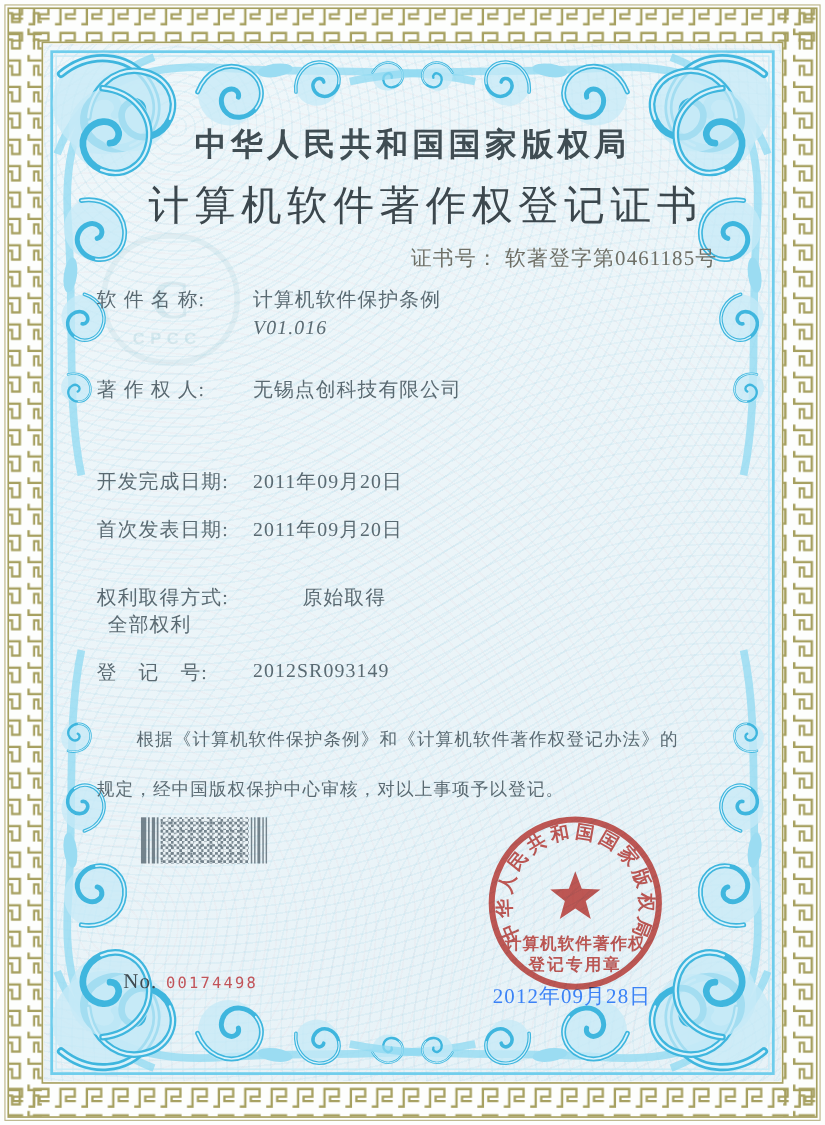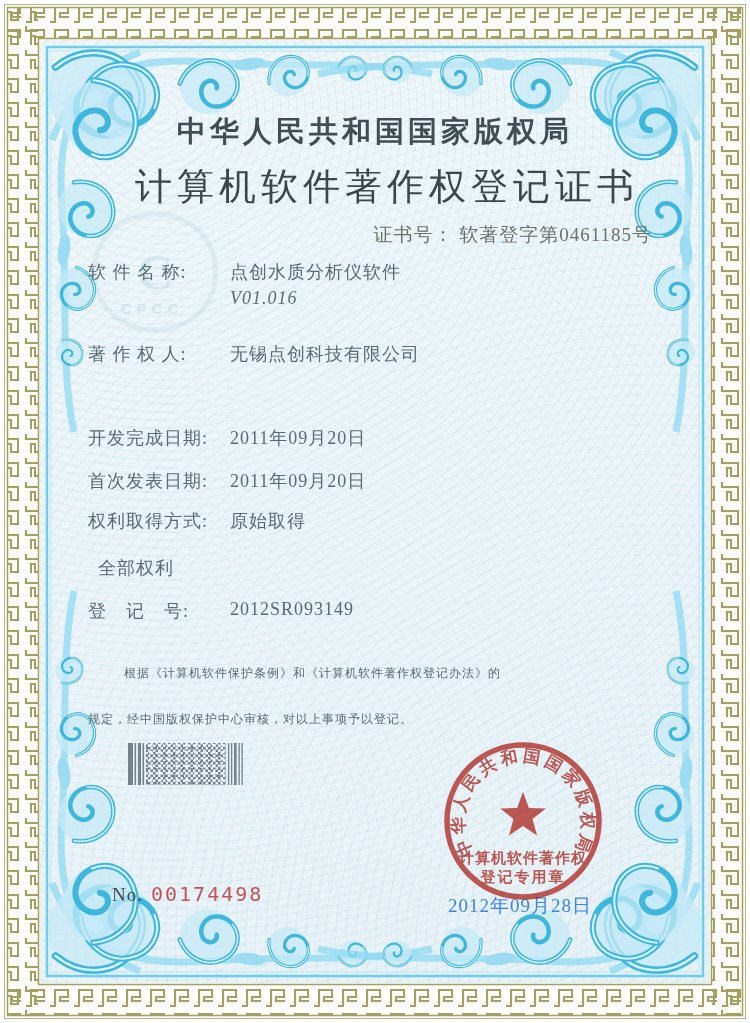--- a/index.html
+++ b/index.html
@@ -31,24 +31,24 @@
   }
   .certno{
     position:absolute;top:222px;right:98px;
     font-size:19px;letter-spacing:1px;color:#6e6f66;
   }
   .field{position:absolute;left:88px;display:flex;align-items:flex-start;font-size:18px;color:#5a6a72;}
   .field .lab{display:inline-block;width:132px;letter-spacing:1px;}
   .field .val{margin-left:10px;letter-spacing:1px;}
   .val2{margin-top:4px;font-style:italic;}
   .f1{top:260px;} .f2{top:342px;align-items:flex-end;} .f3{top:426px;} .f4{top:469px;}
-  .f5{top:509px;} .f6{top:556px;} .f7{top:599px;}
+  .f5{top:531px;gap:45px;} .f6{top:556px;} .f7{top:599px;}
   .statement{
     position:absolute;left:88px;right:95px;top:650px;
-    font-size:12px;line-height:46px;letter-spacing:1px;color:#5a6a72;
+    font-size:16px;line-height:46px;letter-spacing:1px;color:#5a6a72;
   }
   .statement .l1{text-indent:36px;}
 
   .watermark{
     position:absolute;left:92px;top:212px;width:116px;height:110px;z-index:1;
     border:5px solid rgba(140,190,205,.16);border-radius:48%;
     display:flex;align-items:center;justify-content:center;
     color:rgba(140,190,205,.22);font-size:50px;font-weight:bold;
   }
   .watermark-sub{
@@ -57,21 +57,21 @@
     font-family:"Liberation Sans",sans-serif;
   }
 
   .barcode{position:absolute;left:128px;top:742px;z-index:3;opacity:.88;}
 
   .serial{
     position:absolute;left:112px;top:882px;z-index:3;font-size:19px;color:#3f4a50;letter-spacing:1px;
   }
   .serial .num{
     color:#c25459;font-family:"DejaVu Sans Mono","Liberation Mono",monospace;
-    font-size:20px;letter-spacing:2px;margin-left:8px;
+    font-size:14px;letter-spacing:2px;margin-left:8px;
   }
   .issue-date{
     position:absolute;left:448px;top:893px;z-index:3;
     font-size:19px;letter-spacing:1px;color:#3b82f6;
   }
   svg.seal{position:absolute;left:438px;top:736px;z-index:4;opacity:.87;mix-blend-mode:multiply;}
   .seal text{fill:#c8423c;font-weight:bold;font-family:"Liberation Sans",sans-serif;}
 </style>
 </head>
 <body>
@@ -136,21 +136,21 @@
     <div class="main-title">计算机软件著作权登记证书</div>
 
     <div class="certno">
       <span>证书号：</span>
       <span>软著登字第0461185号</span>
     </div>
 
     <div class="field f1">
       <span class="lab">软 件 名 称:</span>
       <span class="val">
-        <div>点创水质分析仪软件</div>
+        <div>计算机软件保护条例</div>
         <div class="val2">V01.016</div>
       </span>
     </div>
     <div class="field f2">
       <span class="lab">著 作 权 人:</span>
       <span class="val">无锡点创科技有限公司</span>
     </div>
     <div class="field f3">
       <span class="lab">开发完成日期:</span>
       <span class="val">2011年09月20日</span>

